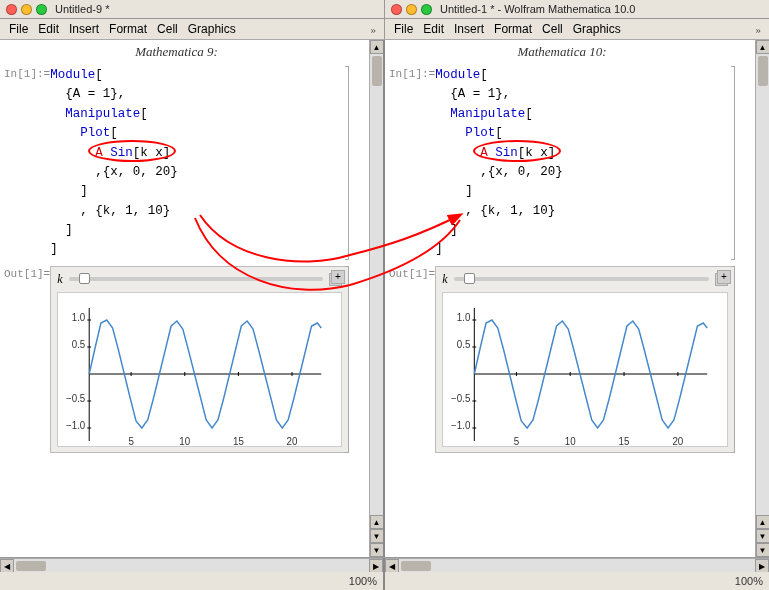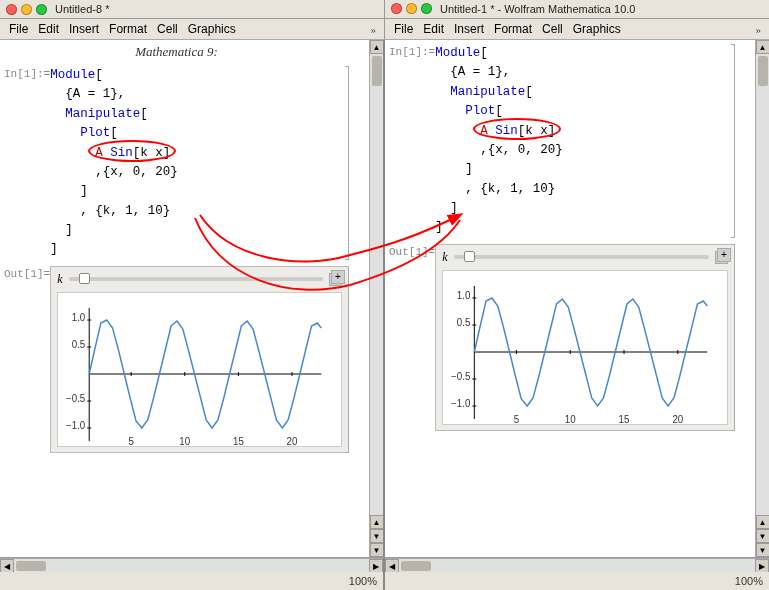--- a/index.html
+++ b/index.html
@@ -13,24 +13,24 @@
 <div style="display:flex; flex-direction:column; width:769px; height:590px; background:#d4d0c8;">
 
   <div style="display:flex; width:100%;">
 
     <div style="width:385px; display:flex; align-items:center; padding:3px 6px; background:#e8e4dc; border-bottom:1px solid #999; border-right:1px solid #999;">
       <div style="display:flex; gap:4px; margin-right:8px;">
         <div style="width:11px;height:11px;border-radius:50%;background:#ff5f57;border:1px solid rgba(0,0,0,0.3);"></div>
         <div style="width:11px;height:11px;border-radius:50%;background:#febc2e;border:1px solid rgba(0,0,0,0.3);"></div>
         <div style="width:11px;height:11px;border-radius:50%;background:#28c840;border:1px solid rgba(0,0,0,0.3);"></div>
       </div>
-      <span style="font-size:11px;font-family:Arial,sans-serif;color:#222;">Untitled-8 *</span>
-    </div>
-
-    <div style="flex:1; display:flex; align-items:flex-start; padding:3px 6px; background:#e8e4dc; border-bottom:1px solid #999;">
+      <span style="font-size:11px;font-family:Arial,sans-serif;color:#222;">Untitled-9 *</span>
+    </div>
+
+    <div style="flex:1; display:flex; align-items:center; padding:3px 6px; background:#e8e4dc; border-bottom:1px solid #999;">
       <div style="display:flex; gap:4px; margin-right:8px;">
         <div style="width:11px;height:11px;border-radius:50%;background:#ff5f57;border:1px solid rgba(0,0,0,0.3);"></div>
         <div style="width:11px;height:11px;border-radius:50%;background:#febc2e;border:1px solid rgba(0,0,0,0.3);"></div>
         <div style="width:11px;height:11px;border-radius:50%;background:#28c840;border:1px solid rgba(0,0,0,0.3);"></div>
       </div>
       <span style="font-size:11px;font-family:Arial,sans-serif;color:#222;">Untitled-1 * - Wolfram Mathematica 10.0</span>
     </div>
   </div>
 
   <div style="display:flex; width:100%;align-items:flex-end;">
@@ -146,20 +146,23 @@
         <div style="width:14px;height:14px;background:#d4d0c8;border:1px solid #999;display:flex;align-items:center;justify-content:center;font-size:8px;cursor:pointer;flex-shrink:0;">▲</div>
         <div style="width:14px;height:14px;background:#d4d0c8;border:1px solid #999;display:flex;align-items:center;justify-content:center;font-size:8px;cursor:pointer;flex-shrink:0;">▼</div>
         <div style="width:14px;height:14px;background:#d4d0c8;border:1px solid #999;display:flex;align-items:center;justify-content:center;font-size:8px;cursor:pointer;flex-shrink:0;">▼</div>
       </div>
     </div>
 
     <div style="flex:1; display:flex; background:#fff; position:relative; overflow:hidden;">
 
       <div style="flex:1; overflow:hidden; position:relative; padding:4px 20px 4px 4px;">
 
+        <div style="text-align:center; font-style:italic; font-size:13px; color:#333; margin-bottom:6px; font-family:'Times New Roman',serif;">
+          <span>Mathematica 10:</span>
+        </div>
 
         <div style="display:flex; align-items:flex-start; position:relative;">
           <span style="font-size:11px;font-family:'Courier New',monospace;color:#888;min-width:42px;padding-top:2px;">In[1]:=</span>
           <div style="font-family:'Courier New',monospace;font-size:12.5px;line-height:1.55;flex:1;">
             <div><span style="color:#0000cc;">Module</span><span style="color:#000;">[</span></div>
             <div><span style="color:#000;">&nbsp;&nbsp;{A = 1},</span></div>
             <div><span style="color:#000;">&nbsp;&nbsp;</span><span style="color:#0000cc;">Manipulate</span><span style="color:#000;">[</span></div>
             <div><span style="color:#000;">&nbsp;&nbsp;&nbsp;&nbsp;</span><span style="color:#0000cc;">Plot</span><span style="color:#000;">[</span></div>
             <div style="position:relative;">
               <span style="color:#000;">&nbsp;&nbsp;&nbsp;&nbsp;&nbsp;&nbsp;</span><span style="color:#cc0000;">A</span><span style="color:#000;"> </span><span style="color:#0000cc;">Sin</span><span style="color:#000;">[k x]</span>

